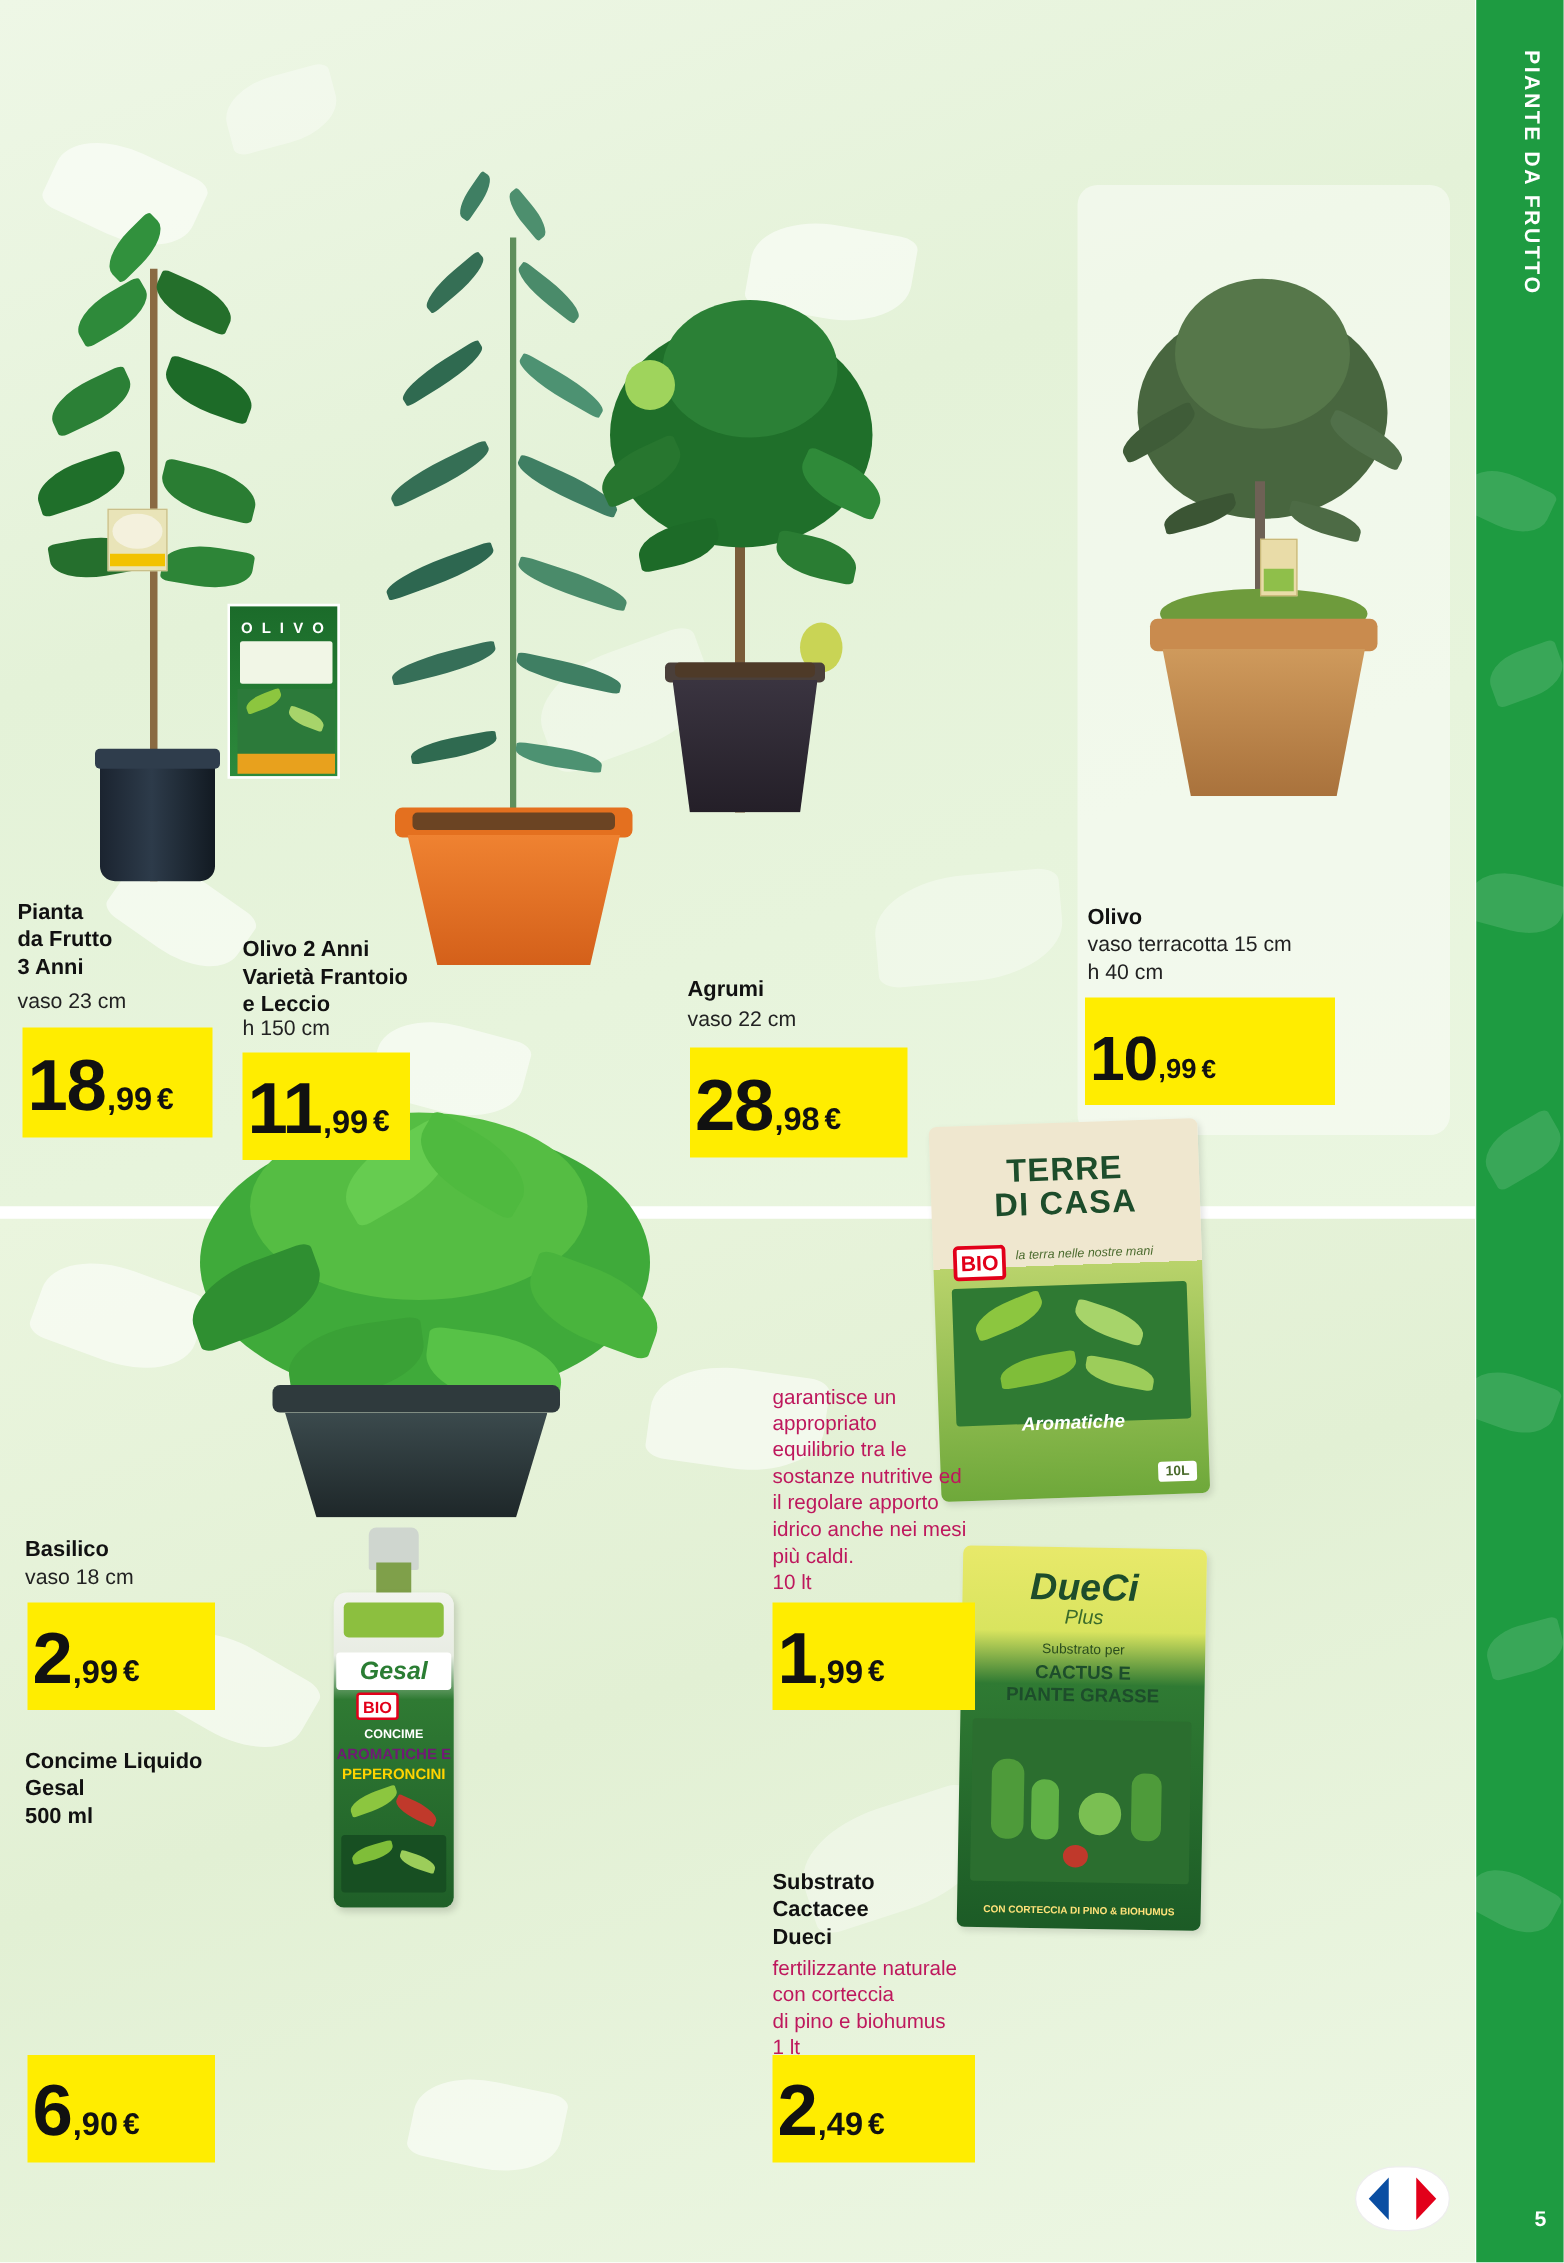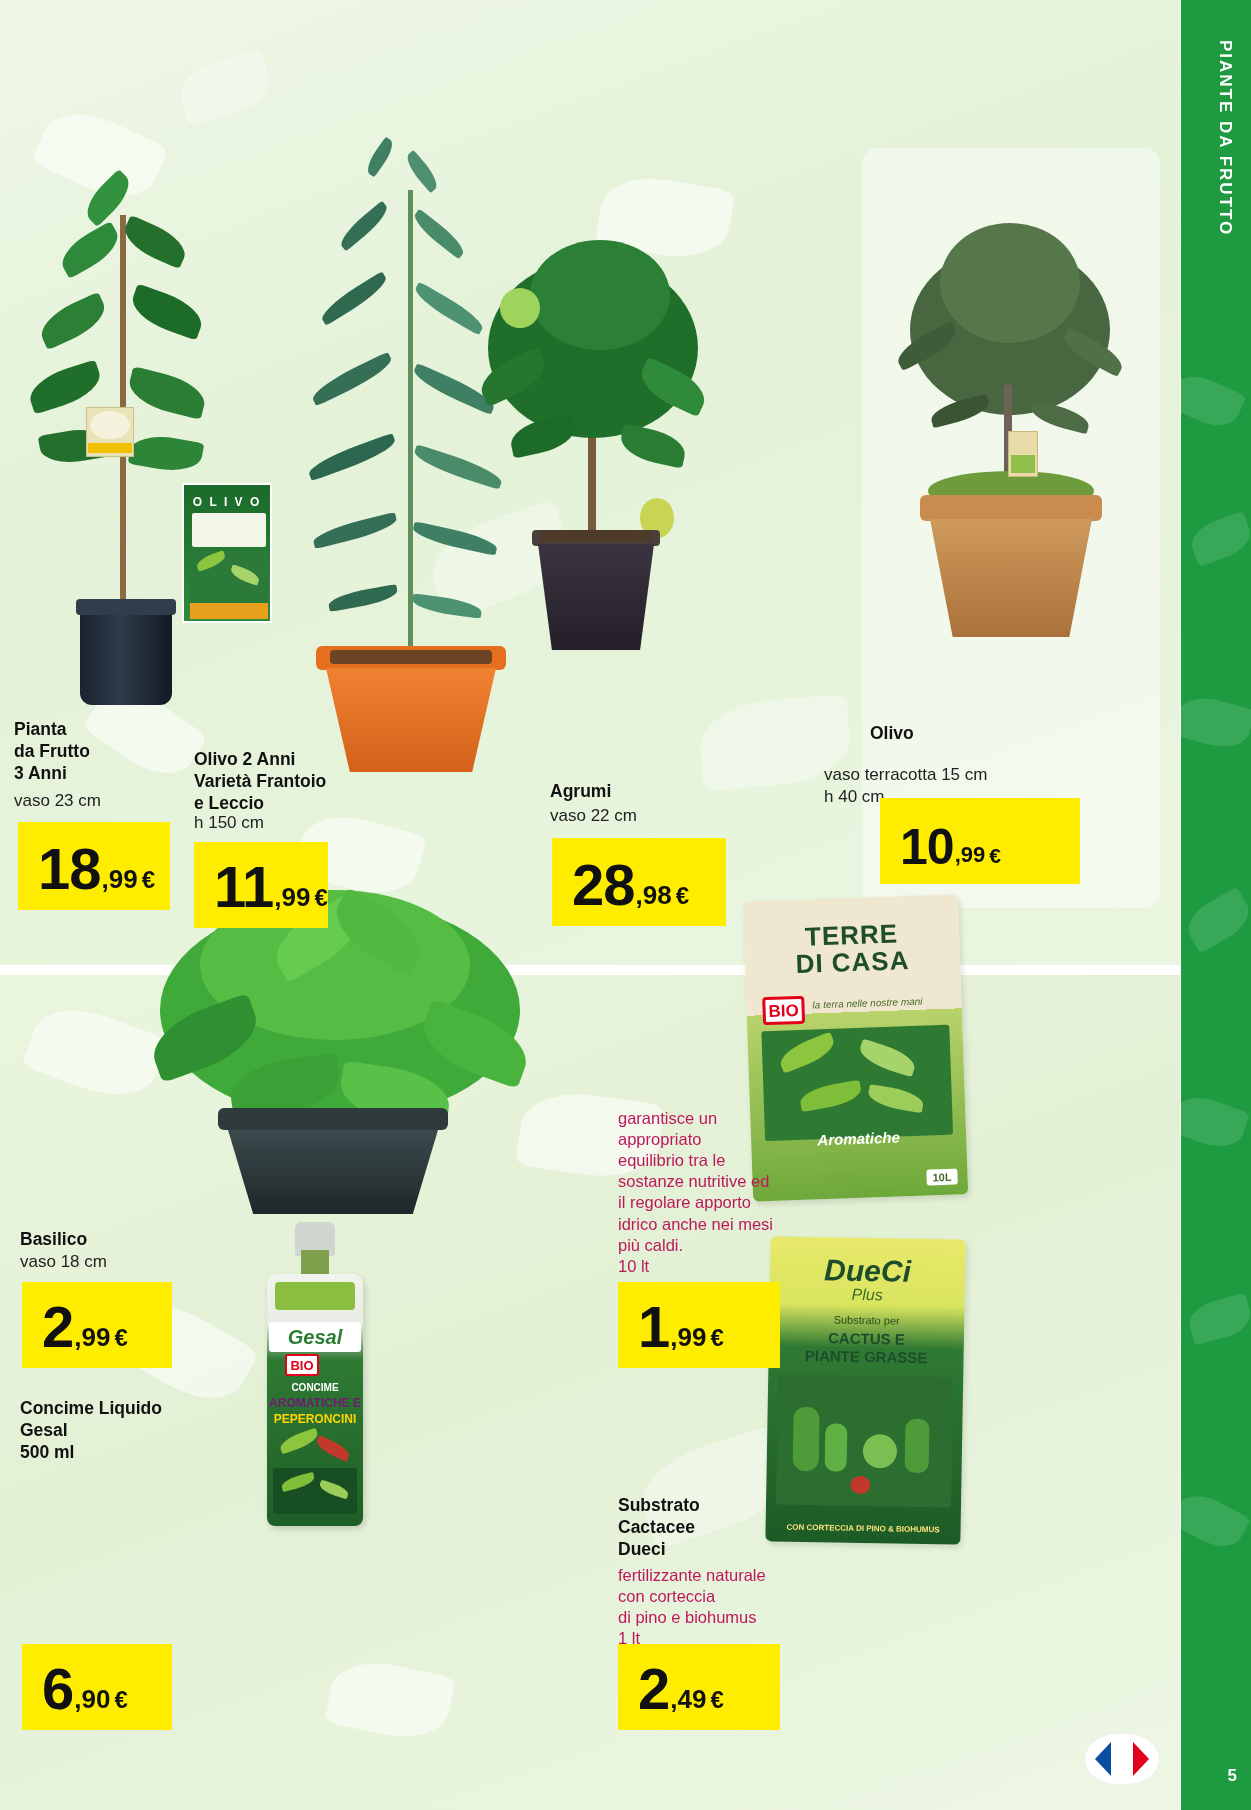--- a/index.html
+++ b/index.html
@@ -88,21 +88,21 @@
     background: rgba(255,255,255,0.45);
     border-radius: 16px;
   }
 
   
   .price {
     position: absolute;
     background: #ffed00;
     display: flex;
     align-items: flex-end;
-    padding: 10px 16px 12px 20px;
+    padding: 10px 16px 12px 4px;
     line-height: 1;
   }
   .price .int {
     font-size: 58px;
     font-weight: bold;
     color: #111;
     letter-spacing: -1px;
   }
   .price .dec {
     font-size: 26px;
@@ -412,23 +412,23 @@
 
   <div class="item-title" style="left:550px;top:780px;width:180px;white-space:pre-line;">Agrumi</div>
   <div class="item-sub" style="left:550px;top:805px;width:160px;">vaso 22 cm</div>
   <div class="price" style="left:552px;top:838px;width:174px;height:88px;">
     <span class="int">28</span>
     <span class="dec">,98</span>
     <span class="cur">€</span>
   </div>
 
   <div class="item-title" style="left:870px;top:722px;width:200px;">Olivo</div>
-  <div class="item-sub" style="left:824px;top:745px;width:220px;white-space:pre-line;margin-top:19px;">vaso terracotta 15 cm
+  <div class="item-sub" style="left:870px;top:745px;width:220px;white-space:pre-line;">vaso terracotta 15 cm
 h 40 cm</div>
-  <div class="price small" style="left:868px;top:798px;width:200px;height:86px;margin-left:12px;">
+  <div class="price small" style="left:868px;top:798px;width:200px;height:86px;">
     <span class="int">10</span>
     <span class="dec">,99</span>
     <span class="cur">€</span>
   </div>
 
   <div class="item-title" style="left:20px;top:1228px;width:180px;">Basilico</div>
   <div class="item-sub" style="left:20px;top:1251px;width:180px;">vaso 18 cm</div>
   <div class="price" style="left:22px;top:1282px;width:150px;height:86px;">
     <span class="int">2</span>
     <span class="dec">,99</span>

